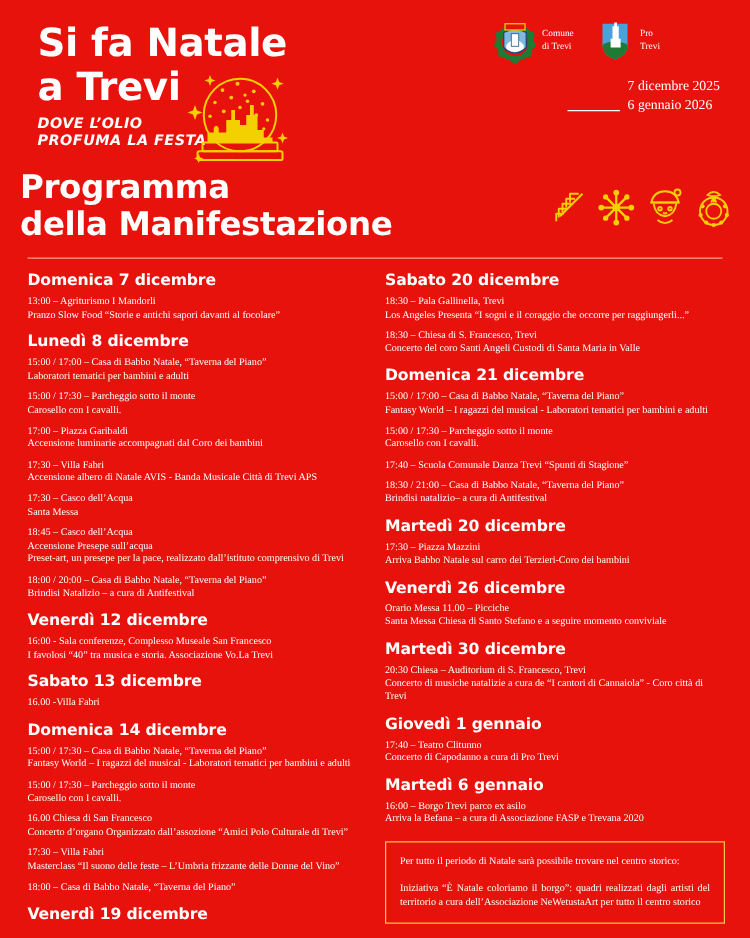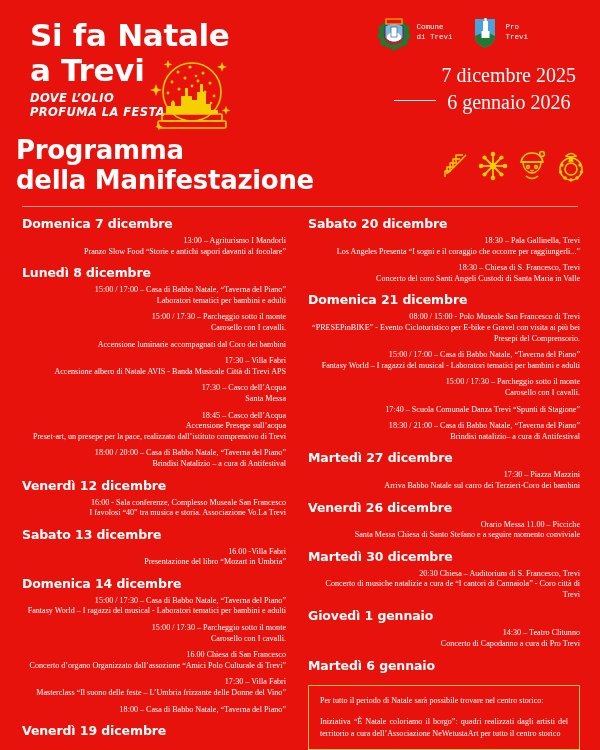--- a/index.html
+++ b/index.html
@@ -61,34 +61,34 @@
   .logos {
     position: absolute;
     right: 72px;
     top: 12px;
     display: flex;
     gap: 18px;
     align-items: center;
   }
   .logo-unit { display: flex; align-items: center; gap: 5px; }
   .logo-text {
-    font-family: Liberation Mono, monospace;
+    font-family: Liberation Serif, serif;
     font-size: 7.5px;
     line-height: 1.35;
     color: #ffffff;
     white-space: pre-line;
   }
 
   .dates {
     position: absolute;
     right: 24px;
     top: 62px;
-    text-align: center;
+    text-align: left;
     font-family: "Liberation Serif", serif;
-    font-size: 20px;
+    font-size: 11px;
     line-height: 1.35;
     color: #ffffff;
   }
   .dates .d2 { position: relative; }
   .dates .d2::before {
     content: "";
     position: absolute;
     left: -48px;
     top: 11px;
     width: 42px;
@@ -153,21 +153,20 @@
   .col .day-head:first-child { margin-top: 2px; }
 
   .ev {
     margin-bottom: 6px;
   }
   .ev p {
     font-family: "Liberation Serif", serif;
     font-size: 8.1px;
     line-height: 1.31;
     color: #ffffff;
-    text-align: right;
   }
   .ev p.l1 { font-weight: normal; }
 
   
   .notebox {
     margin-top: 12px;
     border: 1.2px solid #f0c24a;
     padding: 9px 11px 10px 11px;
   }
   .notebox p {
@@ -357,20 +356,21 @@
       <div class="day-head">Lunedì 8 dicembre</div>
       <div class="ev">
         <p class="l1">15:00 / 17:00 – Casa di Babbo Natale, “Taverna del Piano”</p>
         <p class="l2">Laboratori tematici per bambini e adulti</p>
       </div>
       <div class="ev">
         <p class="l1">15:00 / 17:30 – Parcheggio sotto il monte</p>
         <p class="l2">Carosello con I cavalli.</p>
       </div>
       <div class="ev">
+        <p class="l1">17:00 – Piazza Garibaldi</p>
         <p class="l2">Accensione luminarie accompagnati dal Coro dei bambini</p>
       </div>
       <div class="ev">
         <p class="l1">17:30 – Villa Fabri</p>
         <p class="l2">Accensione albero di Natale AVIS - Banda Musicale Città di Trevi APS</p>
       </div>
       <div class="ev">
         <p class="l1">17:30 – Casco dell’Acqua</p>
         <p class="l2">Santa Messa</p>
       </div>
@@ -384,21 +384,20 @@
         <p class="l2">Brindisi Natalizio – a cura di Antifestival</p>
       </div>
       <div class="day-head">Venerdì 12 dicembre</div>
       <div class="ev">
         <p class="l1">16:00 - Sala conferenze, Complesso Museale San Francesco</p>
         <p class="l2">I favolosi “40” tra musica e storia. Associazione Vo.La Trevi</p>
       </div>
       <div class="day-head">Sabato 13 dicembre</div>
       <div class="ev">
         <p class="l1">16.00 -Villa Fabri</p>
-        <p class="l2">Presentazione del libro “Mozart in Umbria”</p>
       </div>
       <div class="day-head">Domenica 14 dicembre</div>
       <div class="ev">
         <p class="l1">15:00 / 17:30 – Casa di Babbo Natale, “Taverna del Piano”</p>
         <p class="l2">Fantasy World – I ragazzi del musical - Laboratori tematici per bambini e adulti</p>
       </div>
       <div class="ev">
         <p class="l1">15:00 / 17:30 – Parcheggio sotto il monte</p>
         <p class="l2">Carosello con I cavalli.</p>
       </div>
@@ -421,59 +420,58 @@
       <div class="ev">
         <p class="l1">18:30 – Pala Gallinella, Trevi</p>
         <p class="l2">Los Angeles Presenta “I sogni e il coraggio che occorre per raggiungerli...”</p>
       </div>
       <div class="ev">
         <p class="l1">18:30 – Chiesa di S. Francesco, Trevi</p>
         <p class="l2">Concerto del coro Santi Angeli Custodi di Santa Maria in Valle</p>
       </div>
       <div class="day-head">Domenica 21 dicembre</div>
       <div class="ev">
-        <p class="l1">08:00 / 15:00 - Polo Museale San Francesco di Trevi</p>
-        <p class="l2">“PRESEPinBIKE” - Evento Cicloturistico per E-bike e Gravel con visita ai più bei</p>
-        <p class="l3">Presepi del Comprensorio.</p>
-      </div>
-      <div class="ev">
         <p class="l1">15:00 / 17:00 – Casa di Babbo Natale, “Taverna del Piano”</p>
         <p class="l2">Fantasy World – I ragazzi del musical - Laboratori tematici per bambini e adulti</p>
       </div>
       <div class="ev">
         <p class="l1">15:00 / 17:30 – Parcheggio sotto il monte</p>
         <p class="l2">Carosello con I cavalli.</p>
       </div>
       <div class="ev">
         <p class="l1">17:40 – Scuola Comunale Danza Trevi “Spunti di Stagione”</p>
       </div>
       <div class="ev">
         <p class="l1">18:30 / 21:00 – Casa di Babbo Natale, “Taverna del Piano”</p>
         <p class="l2">Brindisi natalizio– a cura di Antifestival</p>
       </div>
-      <div class="day-head">Martedì 27 dicembre</div>
+      <div class="day-head">Martedì 20 dicembre</div>
       <div class="ev">
         <p class="l1">17:30 – Piazza Mazzini</p>
         <p class="l2">Arriva Babbo Natale sul carro dei Terzieri-Coro dei bambini</p>
       </div>
       <div class="day-head">Venerdì 26 dicembre</div>
       <div class="ev">
         <p class="l1">Orario Messa 11.00 – Picciche</p>
         <p class="l2">Santa Messa Chiesa di Santo Stefano e a seguire momento conviviale</p>
       </div>
       <div class="day-head">Martedì 30 dicembre</div>
       <div class="ev">
         <p class="l1">20:30 Chiesa – Auditorium di S. Francesco, Trevi</p>
         <p class="l2">Concerto di musiche natalizie a cura de “I cantori di Cannaiola” - Coro città di Trevi</p>
       </div>
       <div class="day-head">Giovedì 1 gennaio</div>
       <div class="ev">
-        <p class="l1">14:30 – Teatro Clitunno</p>
+        <p class="l1">17:40 – Teatro Clitunno</p>
         <p class="l2">Concerto di Capodanno a cura di Pro Trevi</p>
       </div>
       <div class="day-head">Martedì 6 gennaio</div>
+      <div class="ev">
+        <p class="l1">16:00 – Borgo Trevi parco ex asilo</p>
+        <p class="l2">Arriva la Befana – a cura di Associazione FASP e Trevana 2020</p>
+      </div>
       <div class="notebox">
         <p>Per tutto il periodo di Natale sarà possibile trovare nel centro storico:</p>
         <p>Iniziativa “È Natale coloriamo il borgo”: quadri realizzati dagli artisti del territorio a cura dell’Associazione NeWetustaArt per tutto il centro storico</p>
       </div>
     </div>
 
 </div>
 
 </body></html>

